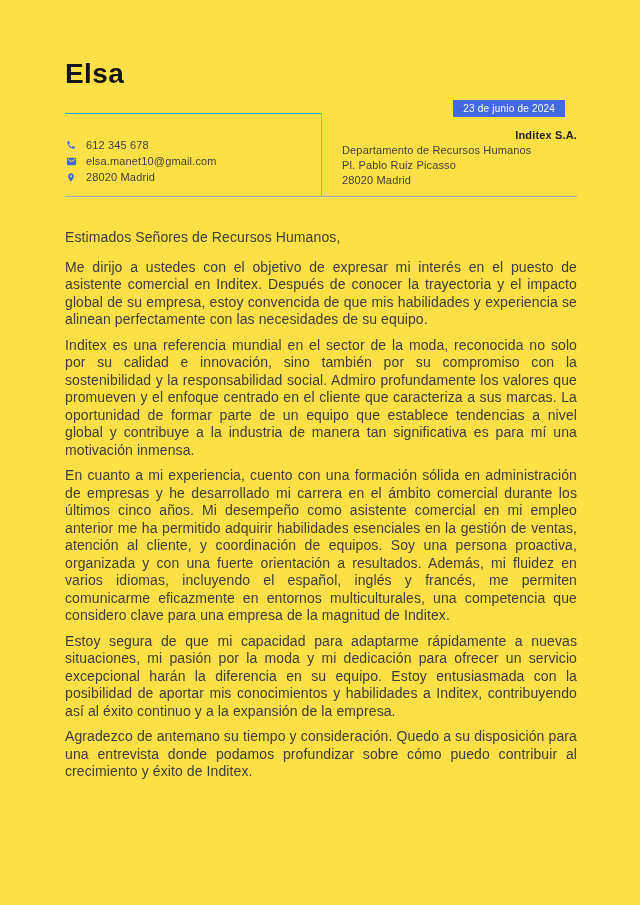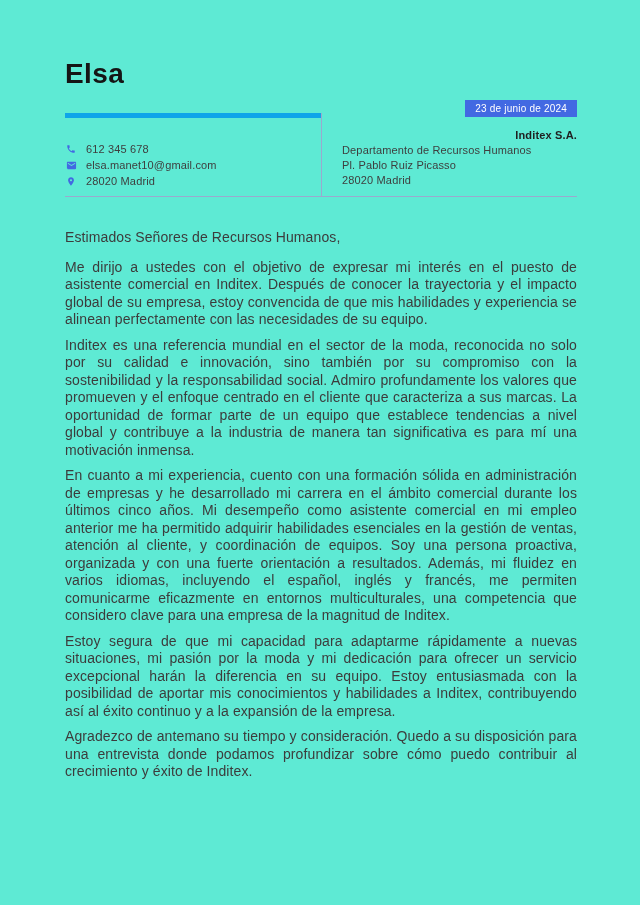--- a/index.html
+++ b/index.html
@@ -5,49 +5,49 @@
   * { margin: 0; padding: 0; box-sizing: border-box; }
   html, body { background: #ffffff; }
   body {
     width: 640px; height: 905px;
     font-family: "Liberation Sans", "DejaVu Sans", sans-serif;
     color: #3e3e3e;
   }
   .page {
     position: relative;
     width: 640px; height: 905px;
-    background: #5eead4;
+    background: #fde047;
     padding: 0 63px 0 65px;
     overflow: hidden;
   }
   
   .name-block { padding-top: 56px; }
   .name-line {
     display: block;
     font-size: 28px; line-height: 35px;
     font-weight: 700; letter-spacing: 0.4px;
     color: #151515;
   }
   
   .info-section { position: relative; margin-top: 22px; }
   .date-badge {
-    position: absolute; top: -13px; right: 0;
+    position: absolute; top: -13px; right: 12px;
     background: #4269e2; color: #ffffff;
     font-size: 10px; line-height: 11px;
     padding: 3px 10px 3px 10px;
     letter-spacing: 0.2px;
   }
   .info-row {
     display: flex;
     height: 84px;
     border-bottom: 1px solid #9aa9ce;
   }
   .contact-col {
     width: 256px;
-    border-top: 5px solid #0ea5e9;
+    border-top: 1px solid #0ea5e9;
     padding-top: 23px;
   }
   .contact-item {
     display: flex; align-items: center;
     height: 16px;
     font-size: 11px; color: #3e3e3e;
     letter-spacing: 0.15px;
   }
   .contact-icon {
     width: 12px; height: 12px;

